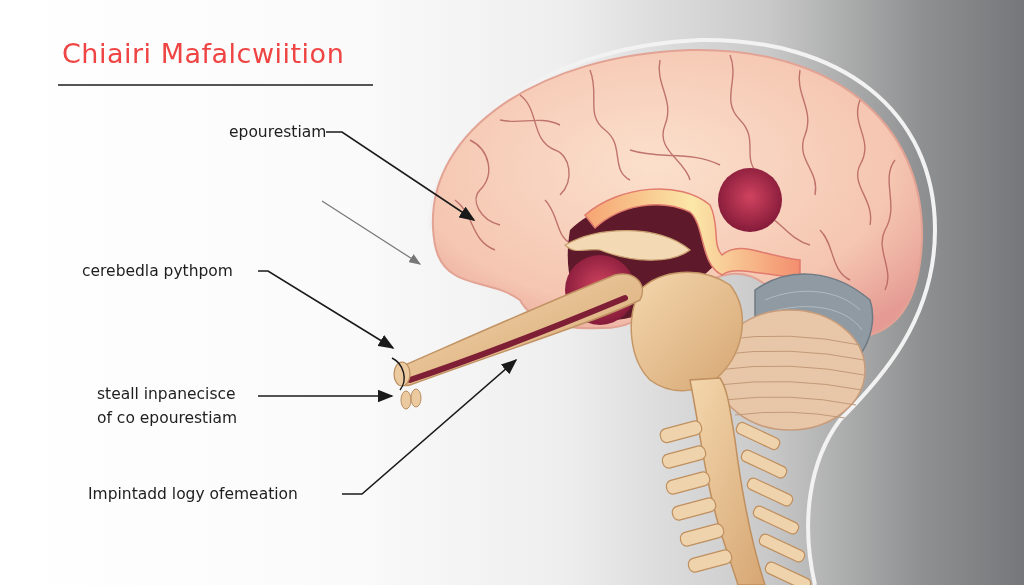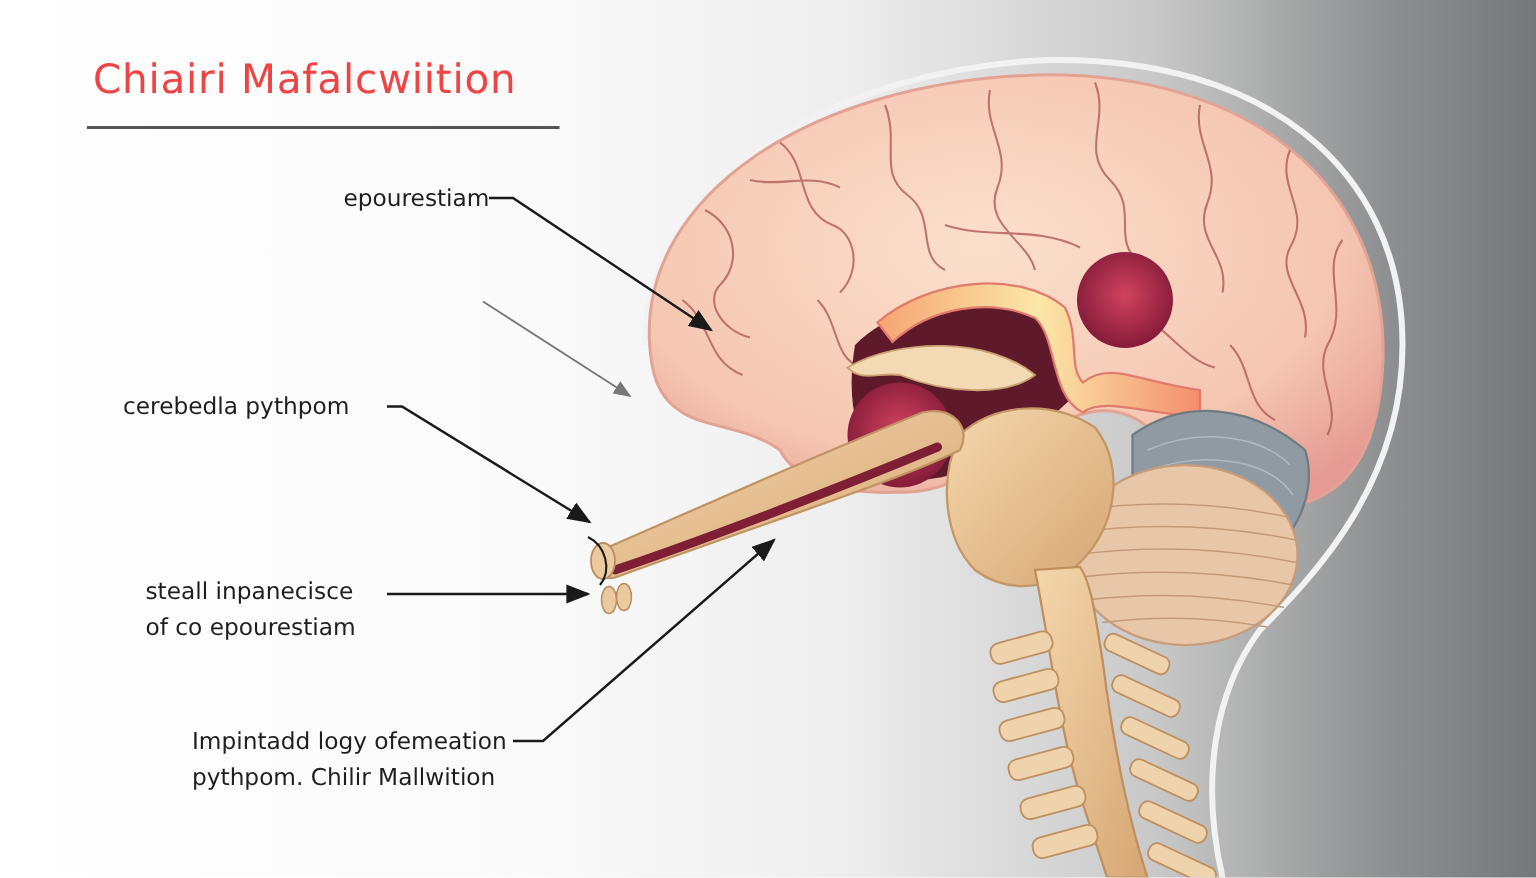--- a/index.html
+++ b/index.html
@@ -31,23 +31,22 @@
 <div class="label" style="left:229px; top:120px;">
   <span>epourestiam</span>
 </div>
 <div class="label" style="left:82px; top:259px;">
   <span>cerebedla pythpom</span>
 </div>
 <div class="label" style="left:84px; top:382px;margin-left:13px;">
   <div>steall inpanecisce</div>
   <div>of  co epourestiam</div>
 </div>
-<div class="label" style="left:88px; top:482px;margin-left:40px;">
+<div class="label" style="left:88px; top:482px;">
   <div>Impintadd logy ofemeation</div>
-  <div>pythpom. Chilir Mallwition</div>
 </div>
 
 <svg class="art" width="1024" height="585" viewBox="0 0 1024 585">
   <defs>
     <radialGradient id="gBrain" cx="0.45" cy="0.4" r="0.7">
       <stop offset="0" stop-color="#fbe0cc"></stop>
       <stop offset="0.7" stop-color="#f5c6b1"></stop>
       <stop offset="1" stop-color="#e59b93"></stop>
     </radialGradient>
     <linearGradient id="gSpine" x1="0" y1="0" x2="1" y2="1">

